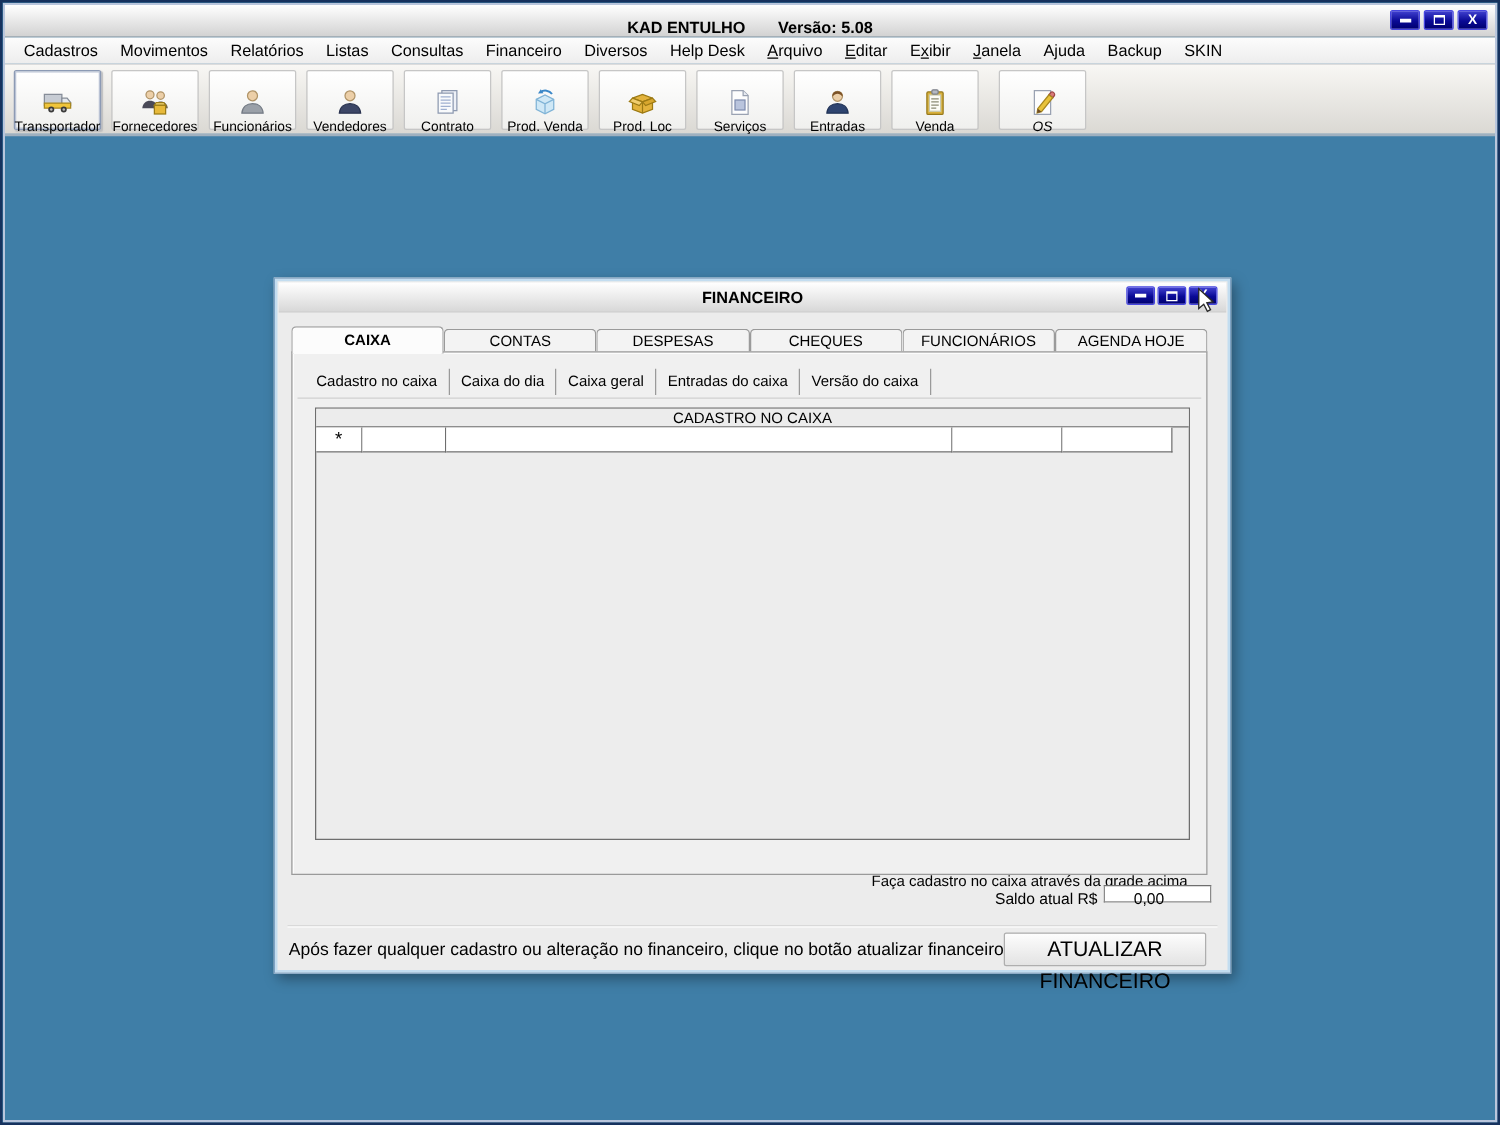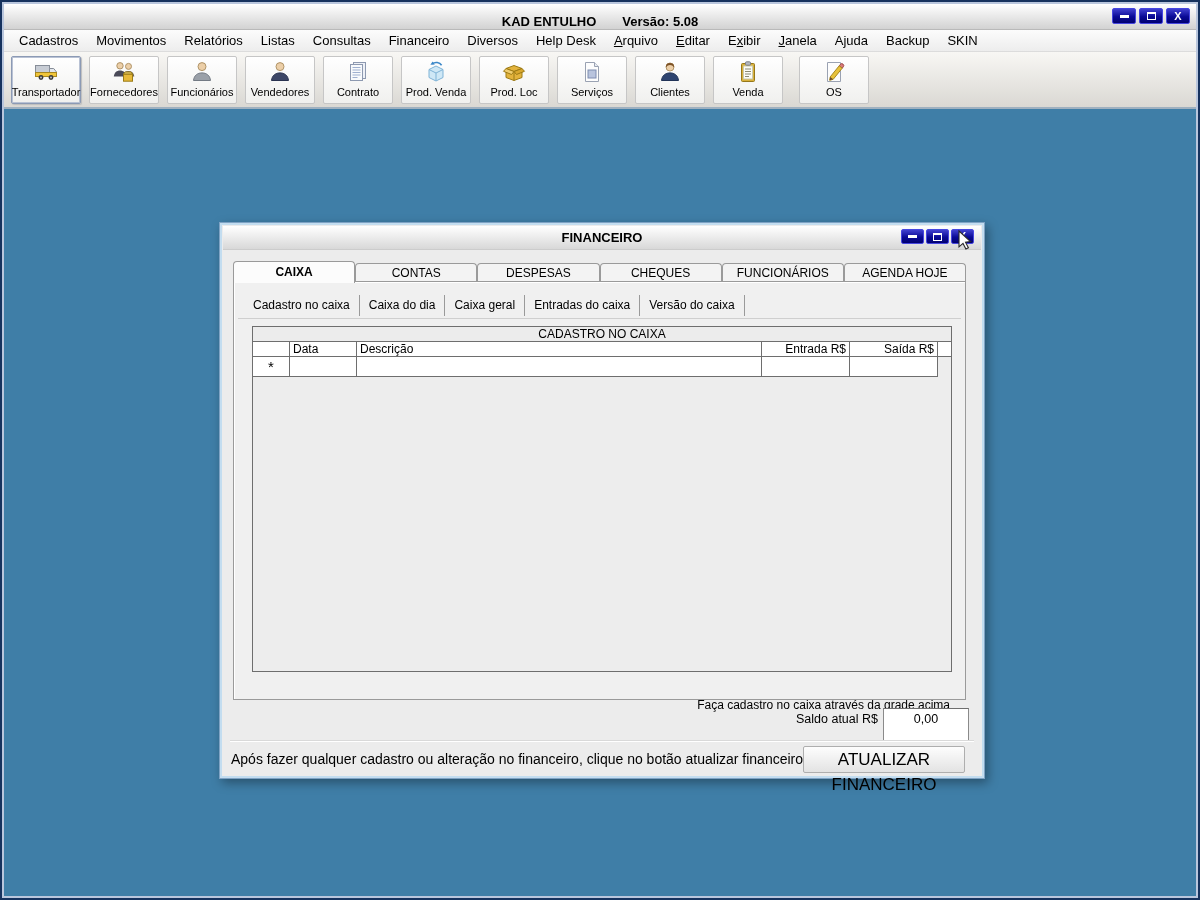--- a/index.html
+++ b/index.html
@@ -27,21 +27,21 @@
   .menubar{position:absolute;top:28px;left:2px;right:2px;height:22px;
     background:linear-gradient(#fcfcfc,#ededed);border-bottom:1px solid #dcdcdc;
     display:flex;align-items:center;padding-left:6px;}
   .menu-item{font-size:13px;padding:0 9px;height:22px;line-height:22px;white-space:nowrap;}
   .menu-item u{text-decoration:underline;}
   .toolbar{position:absolute;top:50px;left:2px;right:2px;height:57px;
     background:linear-gradient(#f8f7f4,#dad8d3);border-bottom:2px solid #9fb0bf;
     display:flex;align-items:flex-start;gap:8px;padding:4px 0 0 7px;}
   .tool-btn{width:70px;height:48px;border:1px solid #c6c6c6;border-radius:2px;
     background:linear-gradient(#ffffff,#f0f0ee);display:flex;flex-direction:column;
-    align-items:center;justify-content:flex-start;padding-top:2px;}
+    align-items:center;justify-content:flex-start;padding-top:12px;}
   .tool-btn.active{border-color:#8c9ab4;box-shadow:inset 0 0 0 1px #b9c2d4, 1px 1px 1px #bdbdbd;}
   .tool-btn .ic{width:26px;height:26px;flex:0 0 auto;}
   .tool-btn .lb{font-size:11px;margin-top:1px;white-space:nowrap;}
   
   .fin{position:absolute;left:217px;top:220px;width:766px;height:557px;
     background:#ececec;border:1px solid #7fa3c4;
     box-shadow:inset 0 0 0 2px #c3ddf0, 3px 4px 10px rgba(0,0,0,.35);}
   .fin-titlebar{position:absolute;top:3px;left:3px;right:3px;height:24px;
     background:linear-gradient(#ffffff,#d8d8d8);border-bottom:1px solid #cccccc;
     display:flex;align-items:center;justify-content:center;}
@@ -68,23 +68,23 @@
   .g-cell{font-size:12px;line-height:14px;padding:0 3px;border-right:1px solid #6e6e6e;
     overflow:hidden;white-space:nowrap;}
   .g-row .g-cell{background:#fff;border-bottom:1px solid #6e6e6e;line-height:19px;}
   .num{text-align:right;}
   .ind-cell{text-align:center;font-size:15px;line-height:18px;}
   .g-filler{flex:1;border-right:none !important;background:transparent !important;
     border-bottom:none !important;}
   .hint{position:absolute;top:416px;right:15px;font-size:12px;}
   .saldo-label{position:absolute;left:458px;top:485px;width:200px;height:22px;
     line-height:22px;text-align:right;font-size:12.5px;}
-  .saldo-box{position:absolute;left:663px;top:485px;width:86px;height:34px;
+  .saldo-box{position:absolute;left:663px;top:485px;width:86px;height:14px;
     background:#fff;border:1px solid #8a8a8a;border-top-color:#6e6e6e;
-    font-size:12.5px;line-height:20px;text-align:center;padding:0 23px;}
+    font-size:12.5px;line-height:20px;text-align:left;padding:0 23px;}
   .divider2{position:absolute;left:10px;right:10px;top:517px;border-top:1px solid #d9d9d9;
     box-shadow:0 1px 0 #ffffff;}
   .footer-note{position:absolute;left:11px;top:525px;height:22px;line-height:22px;font-size:14px;}
   .update-btn{position:absolute;left:583px;top:523px;width:162px;height:27px;
     border:1px solid #aeaeae;border-radius:2px;background:linear-gradient(#fdfdfd,#e3e3e3);
     font-size:17px;text-align:center;line-height:25px;}
   .cursor{position:absolute;left:952px;top:227px;width:22px;height:22px;z-index:50;pointer-events:none;}
 </style>
 </head>
 <body>
@@ -205,34 +205,34 @@
       </svg>
       <span class="lb">Serviços</span>
     </div>
 
     <div class="tool-btn">
       <svg class="ic" viewBox="0 0 26 26">
         <circle cx="13" cy="8" r="4" fill="#eccfa8" stroke="#b09468"></circle>
         <path d="M8.9 7.2a4.2 4.2 0 018.2 0c0 .5-.3 1-.3 1-1-1.6-2.3-2.3-3.8-2.3s-2.8.7-3.8 2.3c0 0-.3-.5-.3-1z" fill="#7c5226"></path>
         <path d="M4.5 21.5c.5-5 4-7.6 8.5-7.6s8 2.6 8.5 7.6z" fill="#2e4470" stroke="#213357"></path>
       </svg>
-      <span class="lb">Clientes</span>
+      <span class="lb">Entradas</span>
     </div>
 
     <div class="tool-btn">
       <svg class="ic" viewBox="0 0 26 26">
         <rect x="6.5" y="4.5" width="13" height="18" rx="1" fill="#d9b13b" stroke="#96781a"></rect>
         <rect x="8.5" y="7" width="9" height="13" fill="#fcfcf6" stroke="#c9c9b0"></rect>
         <rect x="10.5" y="2.8" width="5" height="3.4" rx="1" fill="#b5b9c2" stroke="#7c8089"></rect>
         <path d="M10 10h6M10 12.5h6M10 15h6M10 17.5h4" stroke="#8a8a74" fill="none"></path>
       </svg>
       <span class="lb">Venda</span>
     </div>
 
-    <div class="tool-btn" style="margin-left:8px;">
+    <div class="tool-btn" style="margin-left:8px;font-style:italic;">
       <svg class="ic" viewBox="0 0 26 26">
         <path d="M6.5 3.5h13v19h-13z" fill="#fdfdfd" stroke="#9aa2b2"></path>
         <path d="M18.2 6.8l3 2.4 1.1-1.4a1.9 1.9 0 00-3-2.4z" fill="#d87a7a" stroke="#a04848"></path>
         <path d="M9.2 17.9l9-11.1 3 2.4-9 11.1-3.5 1z" fill="#e8c23a" stroke="#a8871e"></path>
         <path d="M9.2 17.9l3 2.4-3.5 1z" fill="#6b4a2a"></path>
       </svg>
       <span class="lb">OS</span>
     </div>
 
   </div>
@@ -267,28 +267,20 @@
         <div class="subtab">Cadastro no caixa</div>
         <div class="subtab">Caixa do dia</div>
         <div class="subtab">Caixa geral</div>
         <div class="subtab">Entradas do caixa</div>
         <div class="subtab">Versão do caixa</div>
       </div>
       <div class="subtab-line"></div>
 
       <div class="grid">
         <div class="g-band">CADASTRO NO CAIXA</div>
-        <div class="g-head">
-          <div class="g-cell" style="width:37px"></div>
-          <div class="g-cell" style="width:67px">Data</div>
-          <div class="g-cell" style="width:405px">Descrição</div>
-          <div class="g-cell num" style="width:88px">Entrada R$</div>
-          <div class="g-cell num" style="width:88px">Saída R$</div>
-          <div class="g-cell g-filler" style="background:#fff !important"></div>
-        </div>
         <div class="g-row">
           <div class="g-cell ind-cell" style="width:37px">*</div>
           <div class="g-cell" style="width:67px"></div>
           <div class="g-cell" style="width:405px"></div>
           <div class="g-cell num" style="width:88px"></div>
           <div class="g-cell num" style="width:88px"></div>
           <div class="g-cell g-filler"></div>
         </div>
       </div>
 

